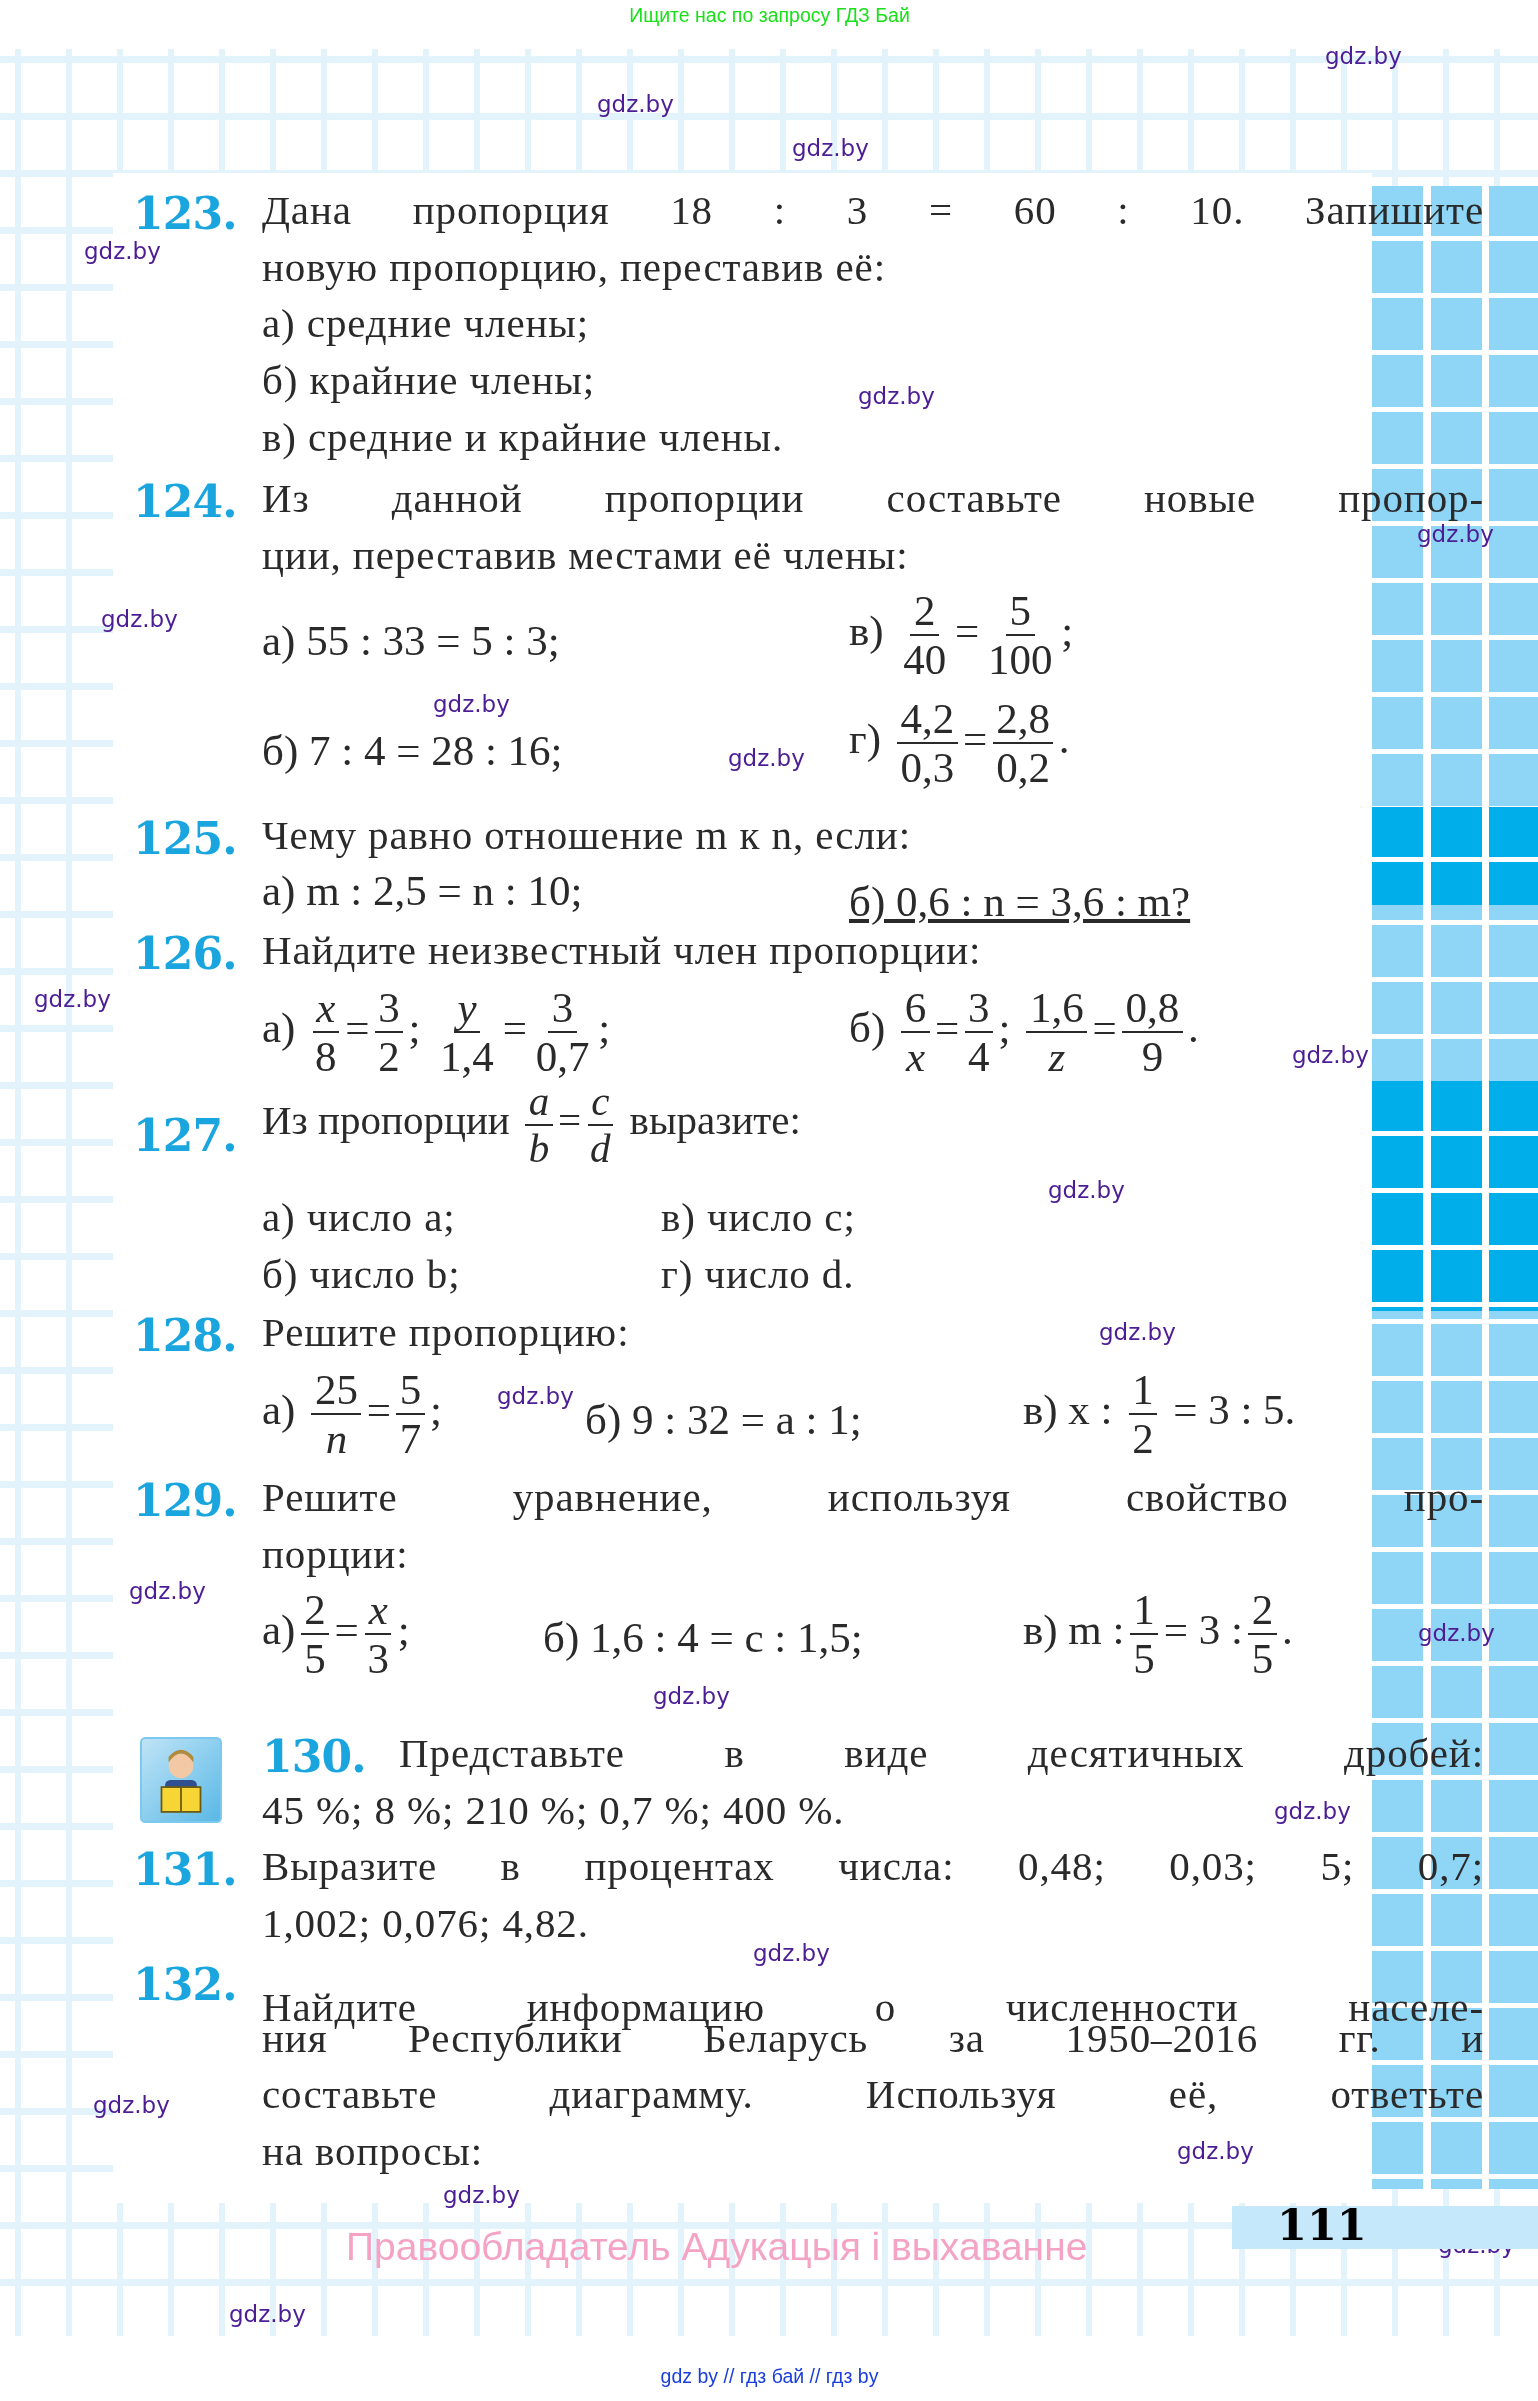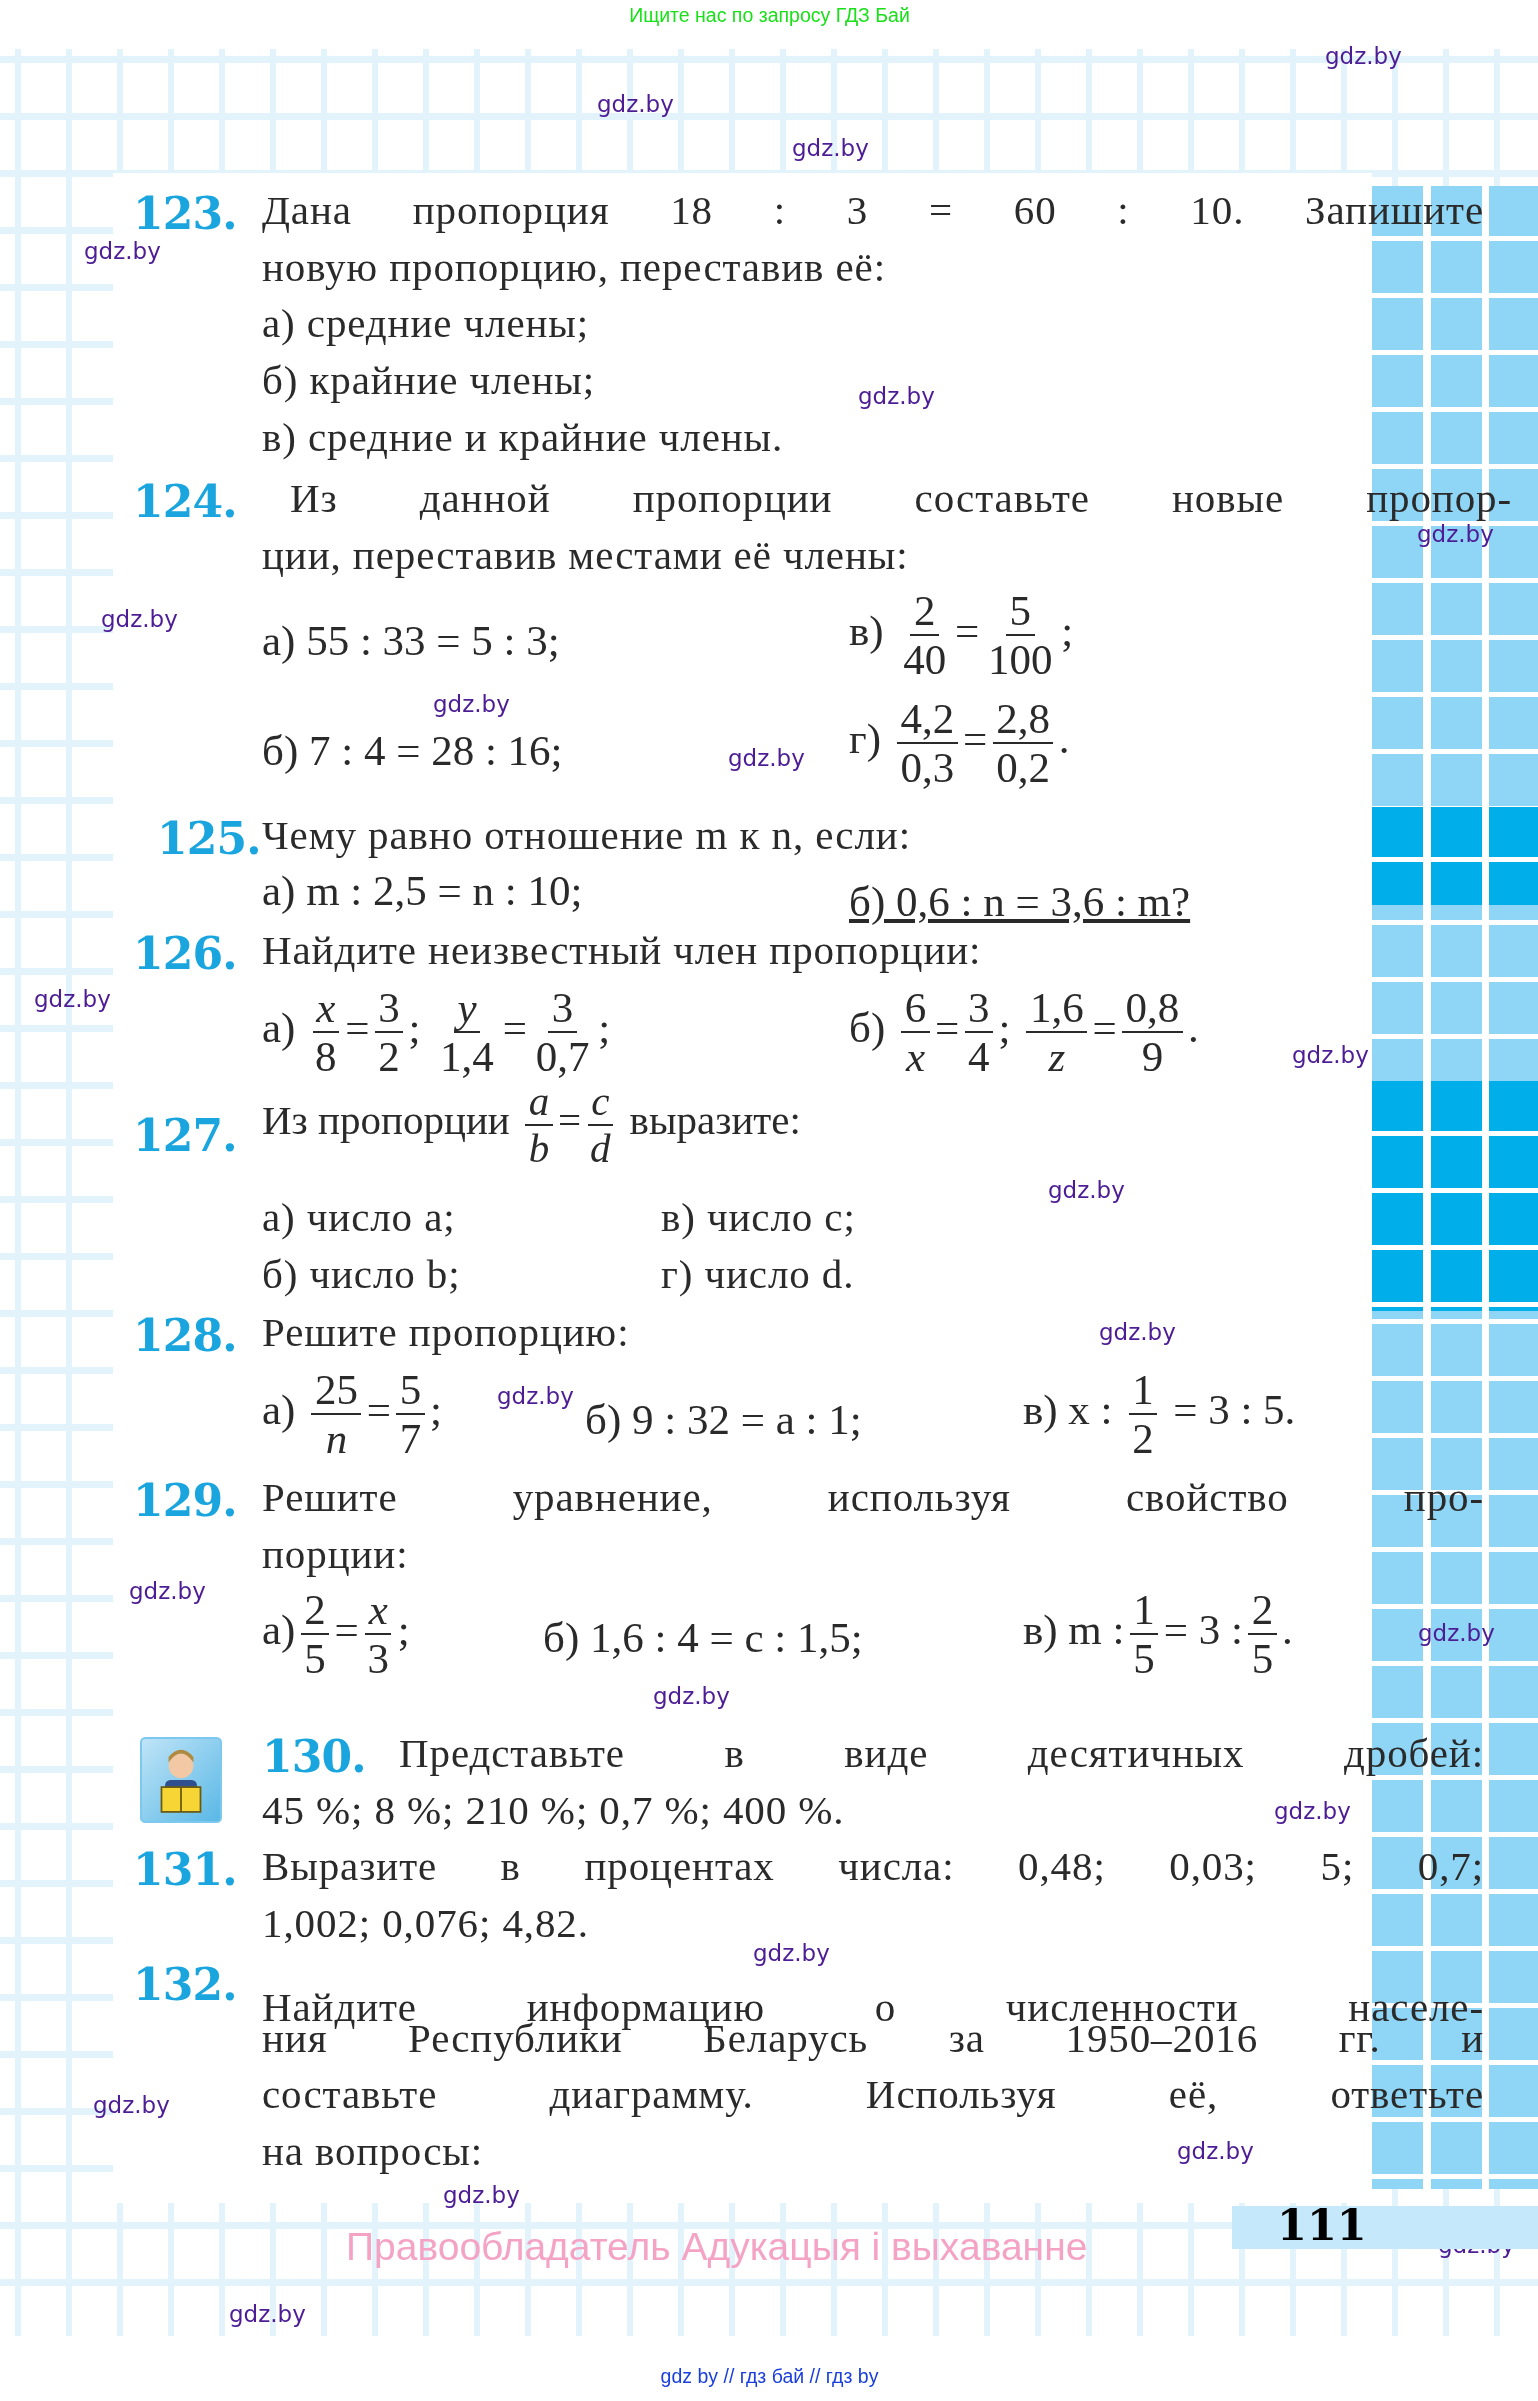--- a/index.html
+++ b/index.html
@@ -122,21 +122,21 @@
   <span class="num" style="top:1.8px;">123.</span>
   <div class="line j" style="top:0;">Дана пропорция 18 : 3 = 60 : 10. Запишите</div>
   <div class="line" style="top:57px;">новую пропорцию, переставив её:</div>
   <div class="line" style="top:113px;">а) средние члены;</div>
   <div class="line" style="top:170px;">б) крайние члены;</div>
   <div class="line" style="top:227px;">в) средние и крайние члены.</div>
 </div>
 
 <div class="task" style="top:474px;">
   <span class="num" style="top:1.8px;">124.</span>
-  <div class="line j" style="top:0;margin-left:28px;">Из данной пропорции составьте новые пропор-</div>
+  <div class="line j" style="top:0;">Из данной пропорции составьте новые пропор-</div>
   <div class="line" style="top:57px;">ции, переставив местами её члены:</div>
   <div class="math" style="left:129px;top:142px;">а) 55 : 33 = 5 : 3;</div>
   <div class="math" style="left:129px;top:252px;">б) 7 : 4 = 28 : 16;</div>
   <div class="math" style="left:716px;top:115px;">
     <span>в)</span>
     <span class="frac">
         <span class="n">2</span>
         <span class="d">40</span>
       </span>=<span class="frac">
         <span class="n">5</span>
@@ -149,21 +149,21 @@
         <span class="n">4,2</span>
         <span class="d">0,3</span>
       </span>=<span class="frac">
         <span class="n">2,8</span>
         <span class="d">0,2</span>
       </span>.
   </div>
 </div>
 
 <div class="task" style="top:811px;">
-  <span class="num" style="top:1.8px;margin-left:24px;">125.</span>
+  <span class="num" style="top:1.8px;">125.</span>
   <div class="line" style="top:0;">Чему равно отношение m к n, если:</div>
   <div class="math" style="left:129px;top:55px;">а) m : 2,5 = n : 10;</div>
   <div class="math" style="left:716px;top:66px;text-decoration:underline;">б) 0,6 : n = 3,6 : m?</div>
 </div>
 
 <div class="task" style="top:926px;">
   <span class="num" style="top:1.8px;">126.</span>
   <div class="line" style="top:0;">Найдите неизвестный член пропорции:</div>
   <div class="math" style="left:129px;top:60px;">
     <span>а)</span>

